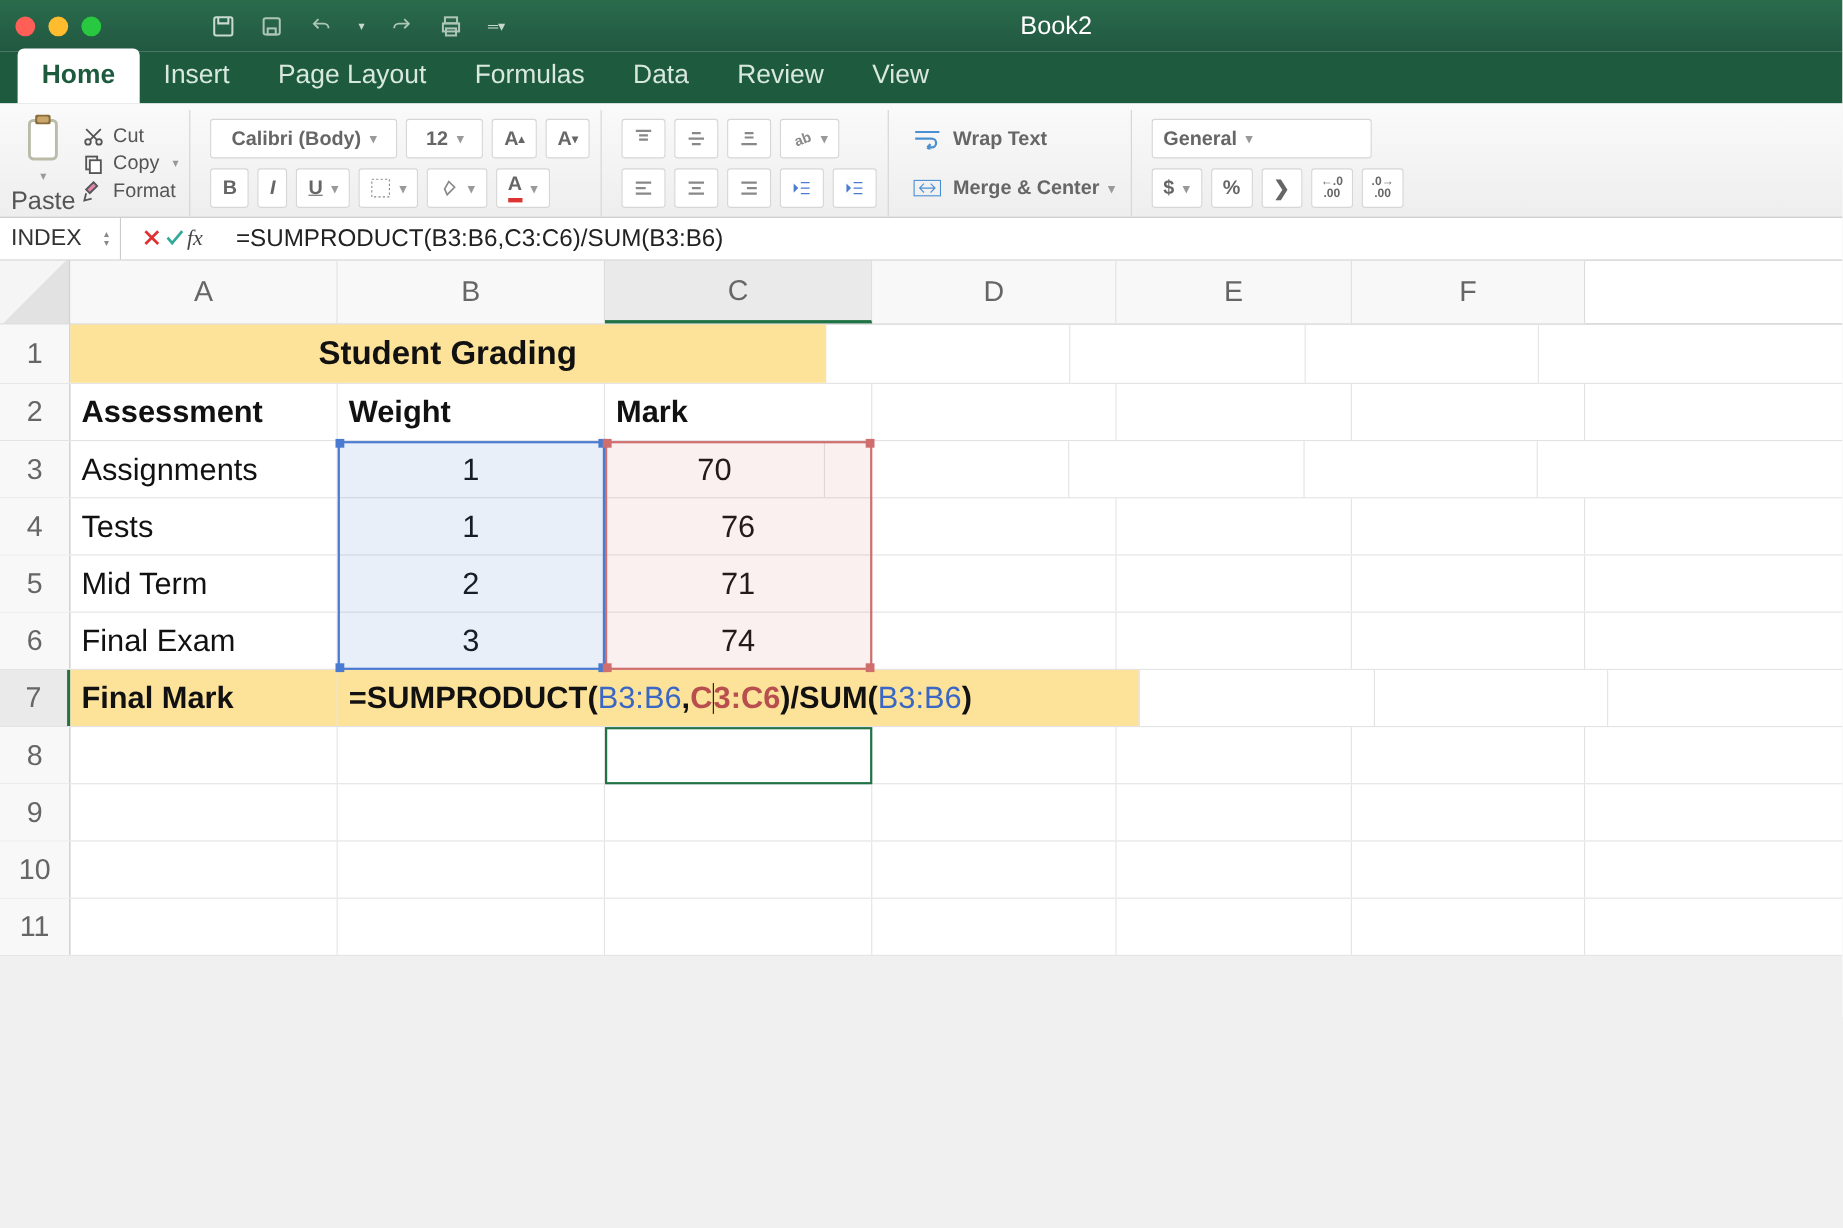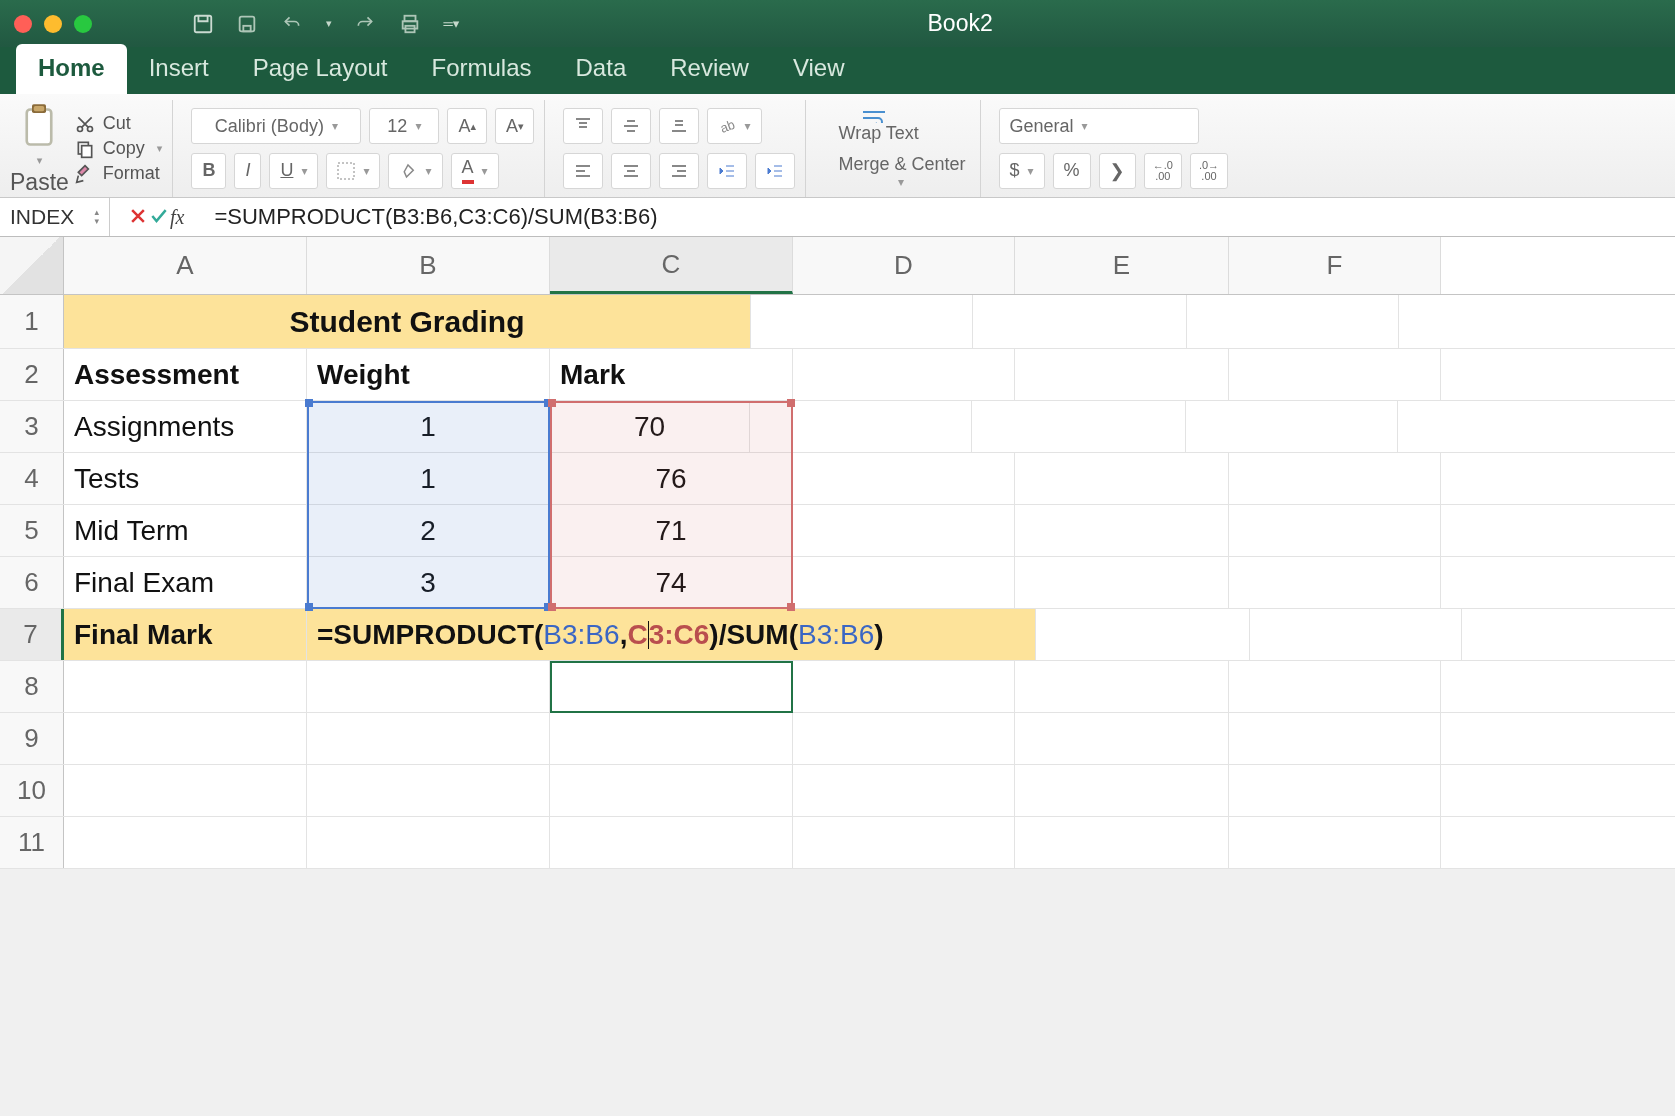--- a/index.html
+++ b/index.html
@@ -21,22 +21,22 @@
 
 .ribbon { height: 104px; background: linear-gradient(#fafafa, #eeeeee); border-bottom: 1px solid #c8c8c8; display: flex; align-items: stretch; padding: 6px 0 0 10px; gap: 8px; position: relative; }
 .rgroup { display: flex; flex-direction: column; justify-content: space-around; padding: 4px 10px; border-right: 1px solid #d4d4d4; }
 .rgroup.noborder { border-right: none; }
 .clip-left { display: flex; align-items: center; gap: 6px; padding-right: 10px; border-right: 1px solid #d4d4d4; }
 .paste-block { display: flex; flex-direction: column; align-items: center; gap: 2px; }
 .paste-lbl { font-size: 23px; color: #555; }
 .clip-right { display: flex; flex-direction: column; gap: 4px; justify-content: center; }
 .clip-item { display: flex; align-items: center; gap: 8px; font-size: 18px; color: #555; }
 .rrow { display: flex; gap: 8px; align-items: center; }
-.rcell { display: flex; align-items: center; justify-content: center; border: 1px solid #d6d6d6; background: #fff; height: 36px; padding: 0 10px; font-size: 18px; color: #666; border-radius: 3px; }
-.rcell.nb { border: none; background: transparent; padding: 0 4px; flex-direction: column; }
+.rcell { display: flex; align-items: center; justify-content: center; border: 1px solid #d6d6d6; background: #fff; height: 36px; padding: 0 10px; font-size: 18px; color: #666; border-radius: 3px; font-weight: bold; }
+.rcell.nb { border: none; background: transparent; padding: 0 4px; }
 .drop::after { content: "▾"; margin-left: 8px; font-size: 12px; color: #999; }
 
 .namebox-row { height: 39px; background: #fff; border-bottom: 1px solid #bdbdbd; display: flex; align-items: center; }
 .namebox { width: 110px; height: 100%; border-right: 1px solid #ccc; display: flex; align-items: center; padding: 0 10px; font-size: 21px; color: #333; }
 .spin { display: flex; flex-direction: column; margin-left: auto; font-size: 9px; color: #888; line-height: 1; }
 .fx-btns { display: flex; align-items: flex-start; gap: 0; padding: 0 18px; }
 .fx-lbl { font-style: italic; font-family: Georgia, serif; font-size: 20px; color: #444; }
 .fx-input { flex: 1; padding: 0 12px; font-size: 22px; color: #222; }
 
 .grid-wrap { position: relative; background: #fff; }

